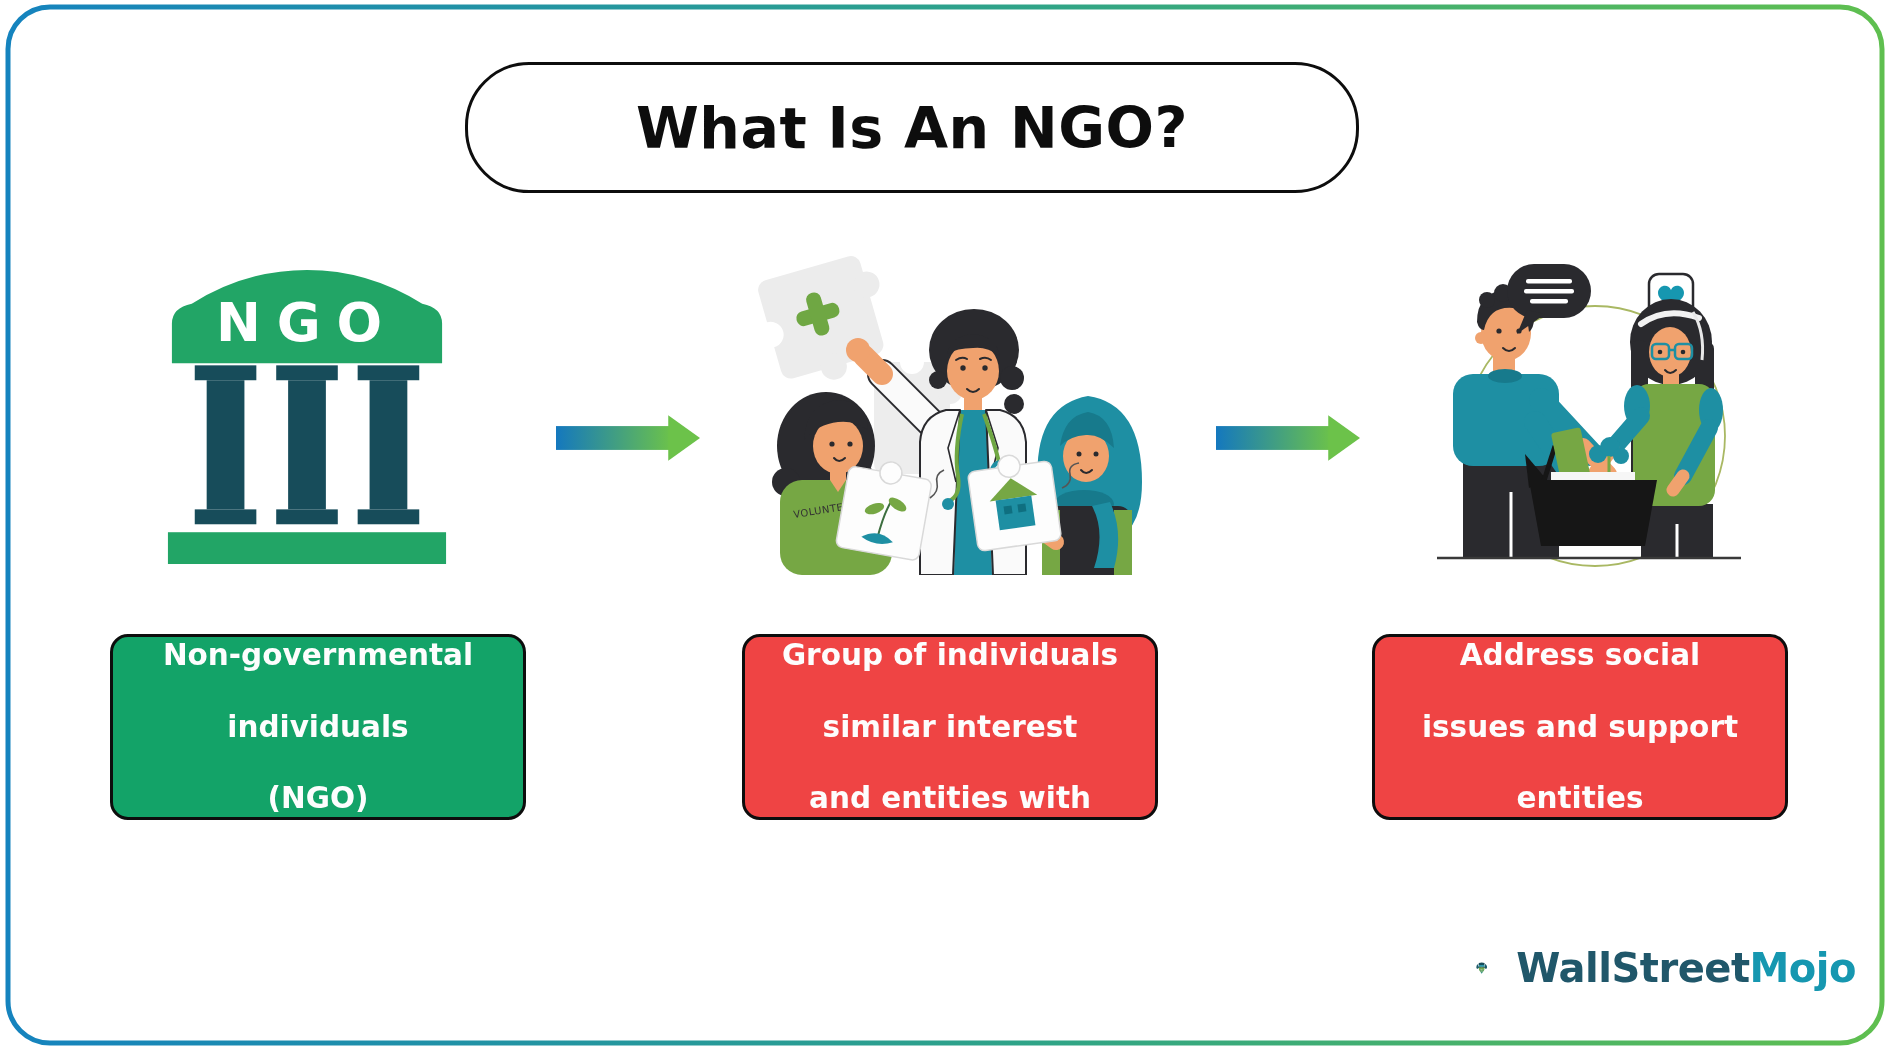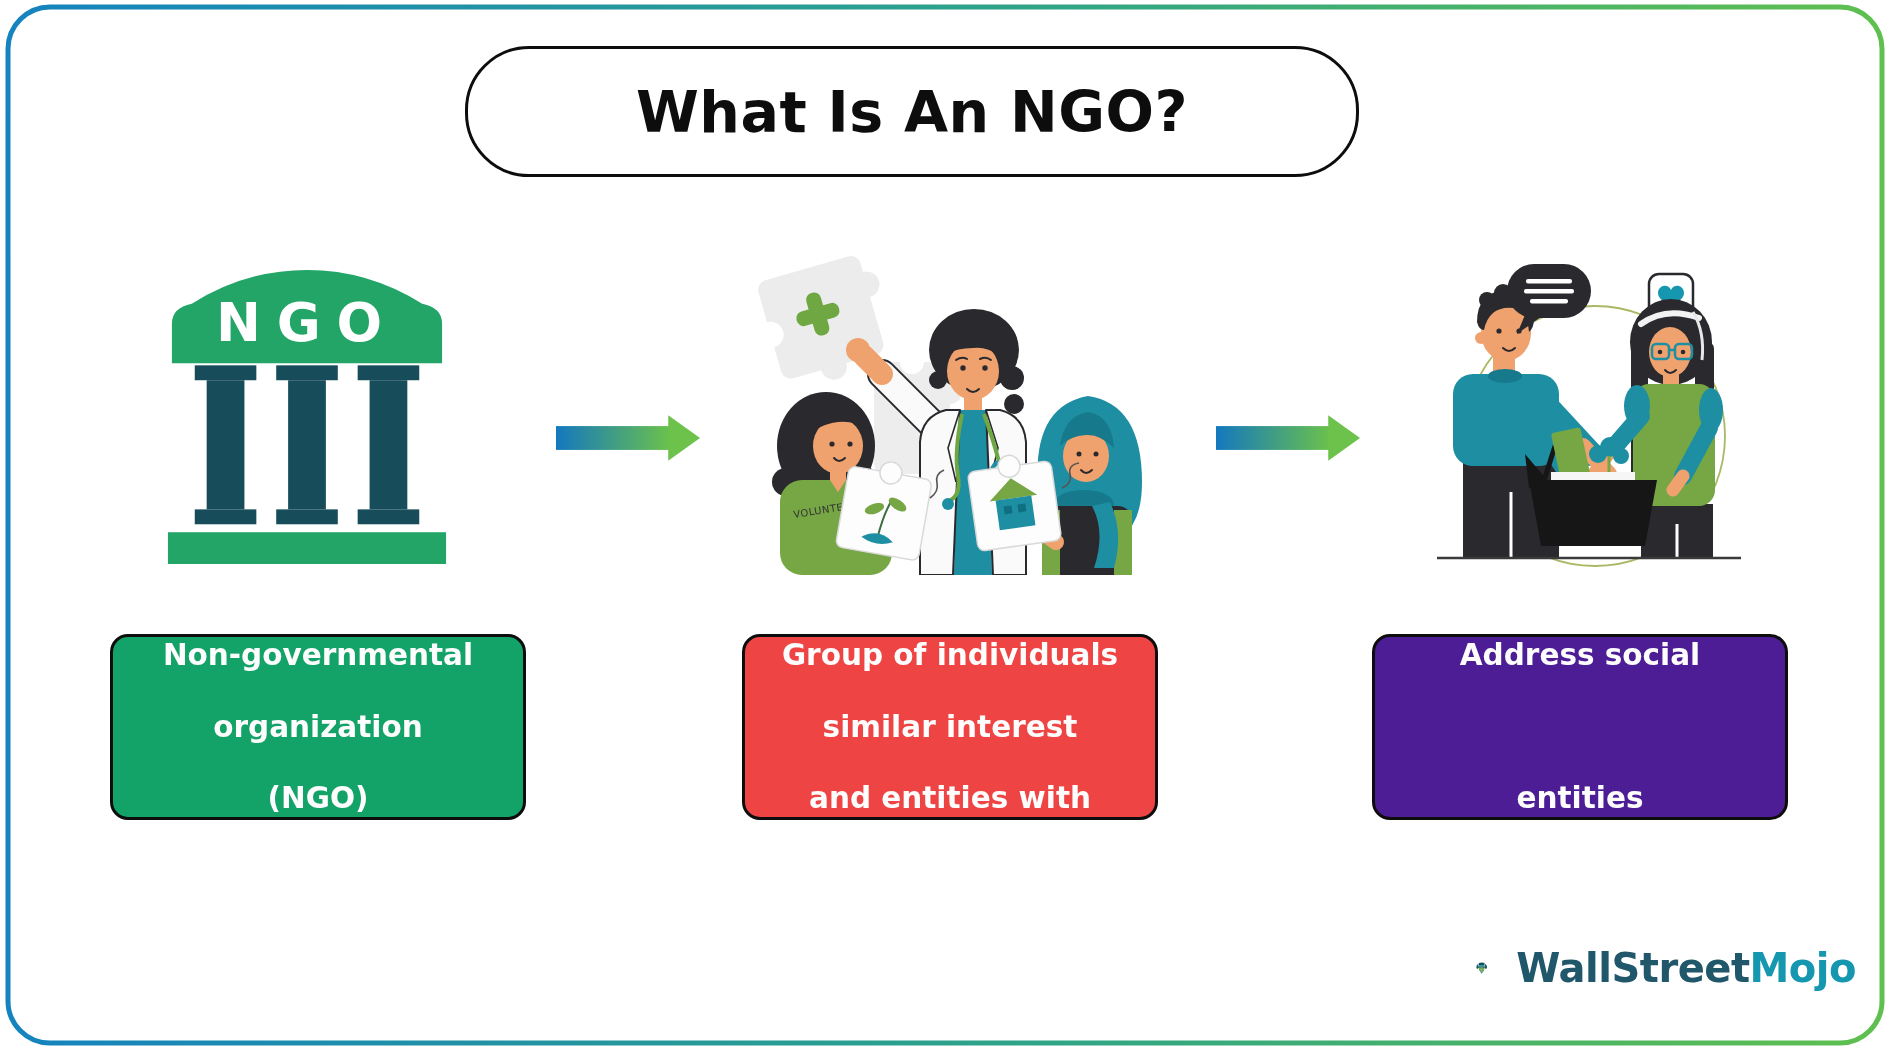--- a/index.html
+++ b/index.html
@@ -2,21 +2,21 @@
 <html><head>
 <meta charset="utf-8">
 <style>
   html,body{margin:0;padding:0;background:#ffffff;}
   .canvas{
     position:relative;width:1890px;height:1050px;overflow:hidden;
     background:#ffffff;font-family:"DejaVu Sans","Liberation Sans",sans-serif;
   }
   .abs{position:absolute;}
   .title-pill{
-    left:465px;top:46px;width:888px;height:125px;
+    left:465px;top:62px;width:888px;height:125px;
     border:3.5px solid #0d0d0d;border-radius:64px;background:#ffffff;
     display:flex;align-items:center;justify-content:center;
   }
   .title-pill .txt{
     font-size:57px;font-weight:800;color:#0d0d0d;letter-spacing:0.5px;
   }
   .info-box{
     top:634px;width:410px;height:180px;border:3.5px solid #0d0d0d;border-radius:18px;
     display:flex;flex-direction:column;align-items:center;justify-content:space-between;
     color:#fdfdfd;text-align:center;
@@ -260,30 +260,31 @@
         <circle cx="196" cy="208" r="8" fill="#1E8FA3"></circle>
       <line x1="184" y1="208" x2="184" y2="228" stroke="#76A744" stroke-width="3"></line>
       <rect x="126" y="224" width="84" height="9" fill="#F6F6F6"></rect>
       <polygon points="104,232 232,232 220,298 116,298" fill="#161616"></polygon>
     </g>
     <line x1="12" y1="310" x2="316" y2="310" stroke="#3A3A3A" stroke-width="2.5"></line>
   </svg>
 
   <div class="abs info-box box-1" style="background: rgb(19, 163, 104);">
     <div class="bl">Non-governmental</div>
-    <div class="bl">organization</div>
+    <div class="bl">individuals</div>
     <div class="bl">(NGO)</div>
   </div>
   <div class="abs info-box box-2" style="background: #ef4444;">
     <div class="bl">Group of individuals</div>
     <div class="bl">similar interest</div>
     <div class="bl">and entities with</div>
   </div>
-  <div class="abs info-box box-3" style="background: #4c1d95;">
+  <div class="abs info-box box-3" style="background: #ef4444;">
     <div class="bl">Address social</div>
+    <div class="bl">issues and support</div>
     <div class="bl">entities</div>
   </div>
 
   <div class="abs logo">
     <svg width="80" height="92" viewBox="0 0 90 100">
       <defs>
         <linearGradient id="bullGrad" x1="0" y1="0" x2="0" y2="1">
           <stop offset="0" stop-color="#7DA843"></stop>
             <stop offset="0.65" stop-color="#4E9A62"></stop>
             <stop offset="1" stop-color="#1C8A9E"></stop>

